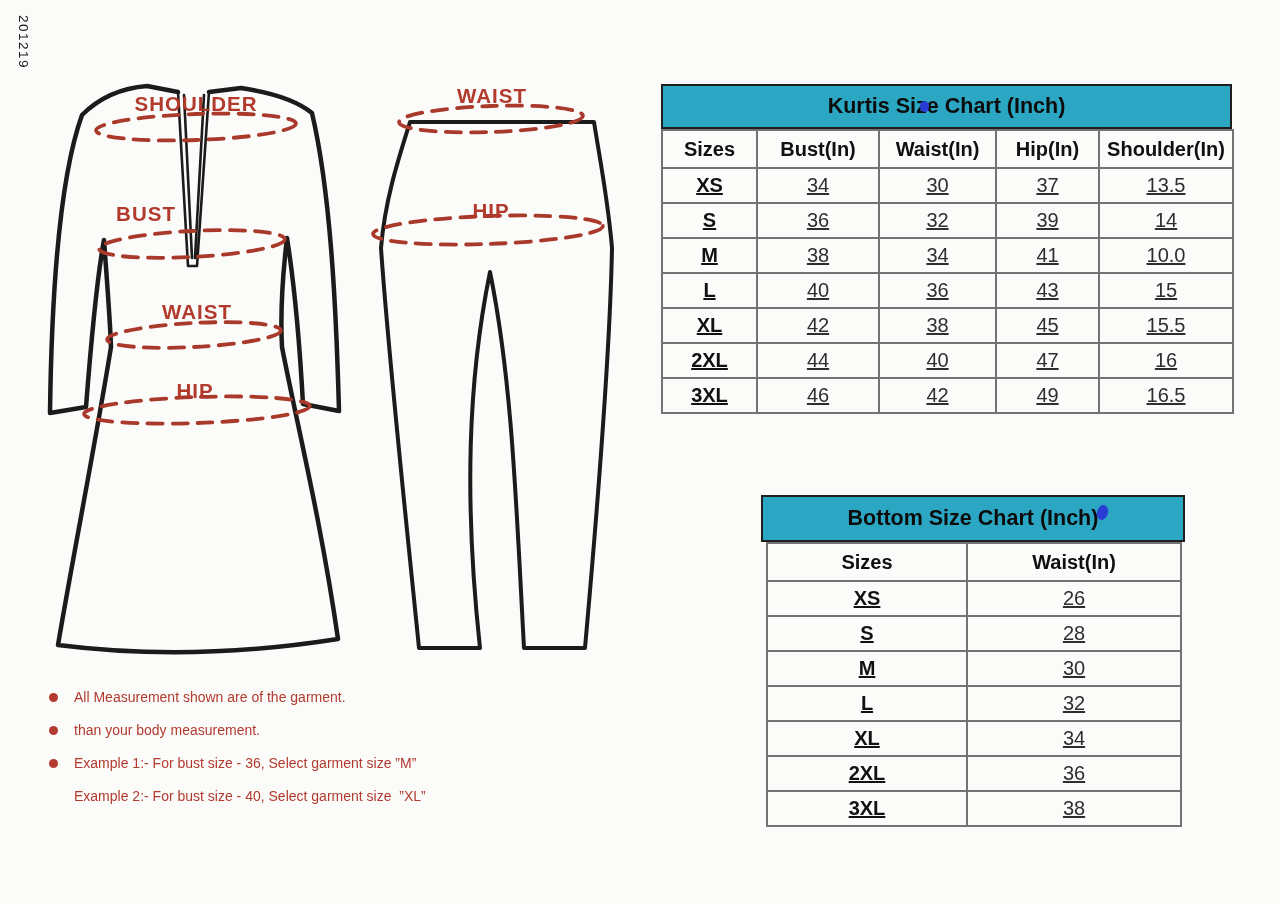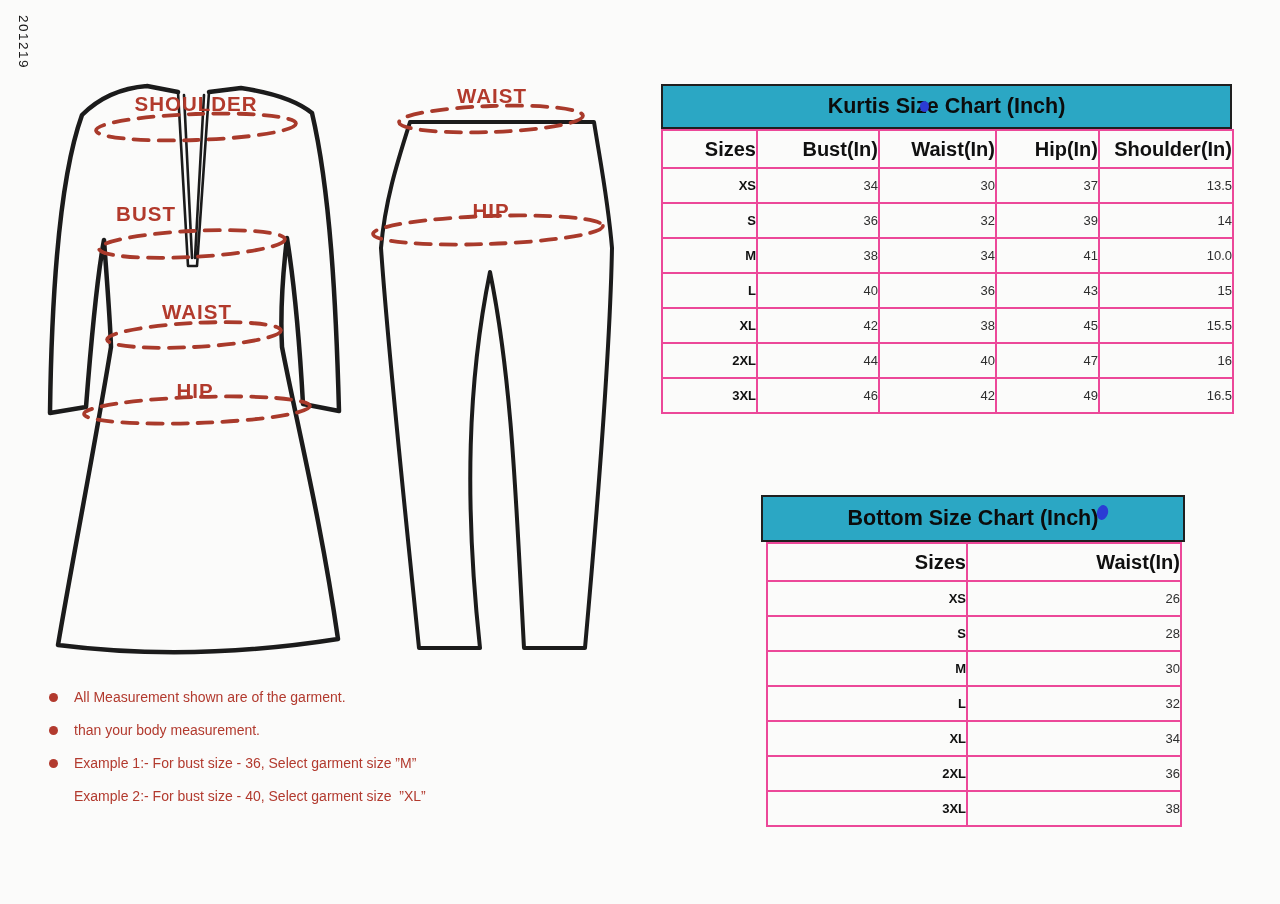--- a/index.html
+++ b/index.html
@@ -34,25 +34,25 @@
     display:flex; align-items:center; justify-content:center;
     font-weight:bold; font-size:21.5px; color:#0c0c0c; box-sizing:border-box;
   }
   #kurtis-chart { left:661px; top:84px; width:571px; }
   #kurtis-chart .chart-title { height:45px; }
   #bottom-chart { left:766px; top:495px; width:414px; }
   #bottom-chart .chart-title { height:47px; margin-left:-5px; margin-right:-5px;align-items:center; }
 
   table.size-table { border-collapse:collapse; width:100%; table-layout:fixed; }
   .size-table th, .size-table td {
-    border:2px solid #ec4899; text-align:right; vertical-align:middle; padding:0;
+    border:2px solid #737373; text-align:center; vertical-align:middle; padding:0;
     background:transparent;
   }
   .size-table th { font-size:20px; font-weight:bold; color:#101010; height:36px; }
-  .size-table td { font-size:13px; color:#2e2e2e; height:33px; }
+  .size-table td { font-size:20px; color:#2e2e2e; height:33px;text-decoration:underline; }
   .size-table td.size { font-weight:bold; color:#111; }
 
   .artifact-dot { position:absolute; background:#2b3cd4; border-radius:50%; }
   #dot-kurtis { left:257px; top:15px; width:9px; height:11px; }
   #dot-bottom { left:334px; top:8px; width:11px; height:15px; transform:rotate(14deg); }
 
   
   .notes { position:absolute; left:47px; top:681px; width:620px; color:#b23a2e; font-size:14px; }
   .note-item { display:flex; }
   .note-bullet { flex:none; width:9px; height:9px; border-radius:50%; background:#b23a2e; margin:12px 16px 0 2px; }

